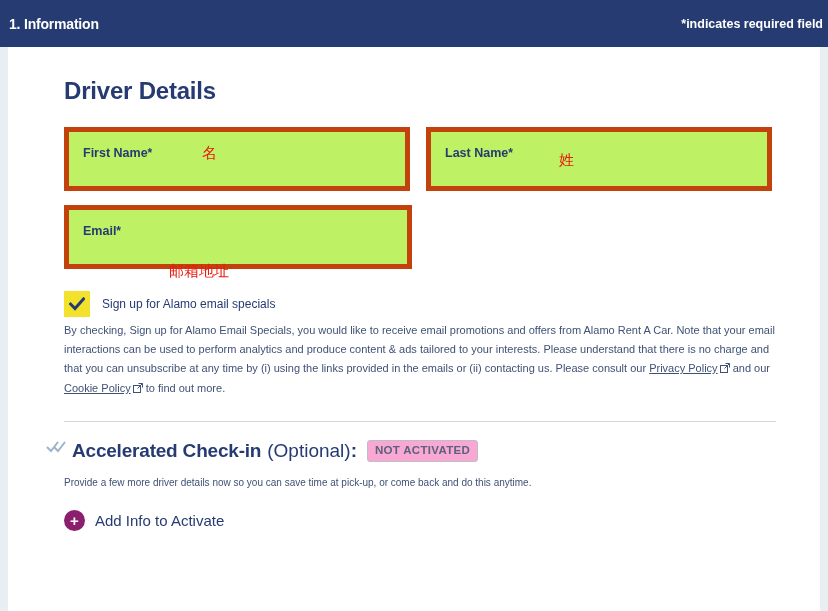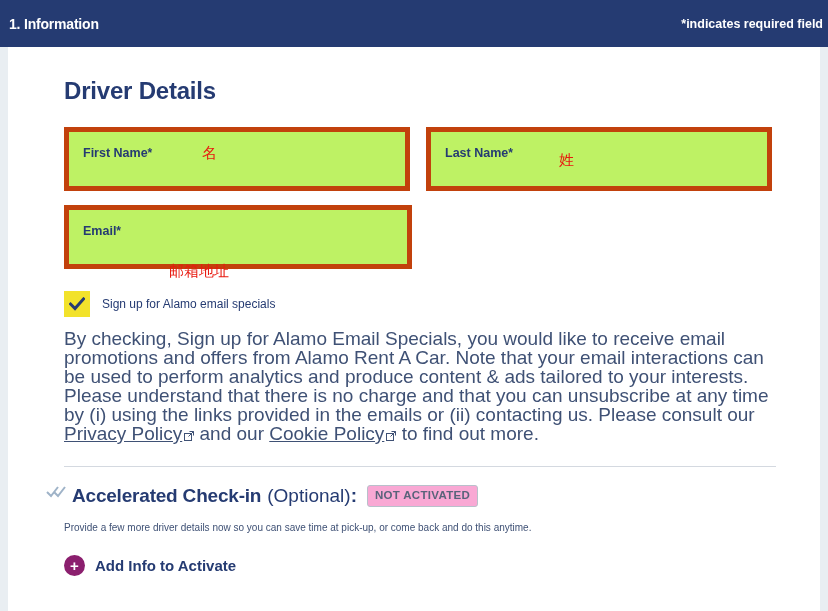--- a/index.html
+++ b/index.html
@@ -134,23 +134,23 @@
     flex: 0 0 auto;
   }
   .checkbox svg { display: block; }
   .check-label {
     margin-left: 12px;
     font-size: 12px;
     color: #253b72;
   }
 
   .disclaimer {
-    margin-top: 12px;
+    margin-top: 4px;
     width: 712px;
-    font-size: 19px;
+    font-size: 11px;
     line-height: 19px;
     color: #3f5175;
   }
   .disclaimer a {
     color: #3f5175;
     text-decoration: underline;
   }
   .ext-icon {
     display: inline-block;
     vertical-align: -1px;
@@ -229,21 +229,21 @@
   .plus-circle span {
     color: #ffffff;
     font-size: 15px;
     font-weight: bold;
     line-height: 1;
     margin-top: -1px;
   }
   .add-info-label {
     margin-left: 10px;
     font-size: 15px;
-    font-weight: bold;
+    font-weight: normal;
     color: #253b72;
   }
 </style>
 </head>
 <body>
 
 <div class="page">
 
   <div class="header">
     <div class="header-title">1. Information</div>

